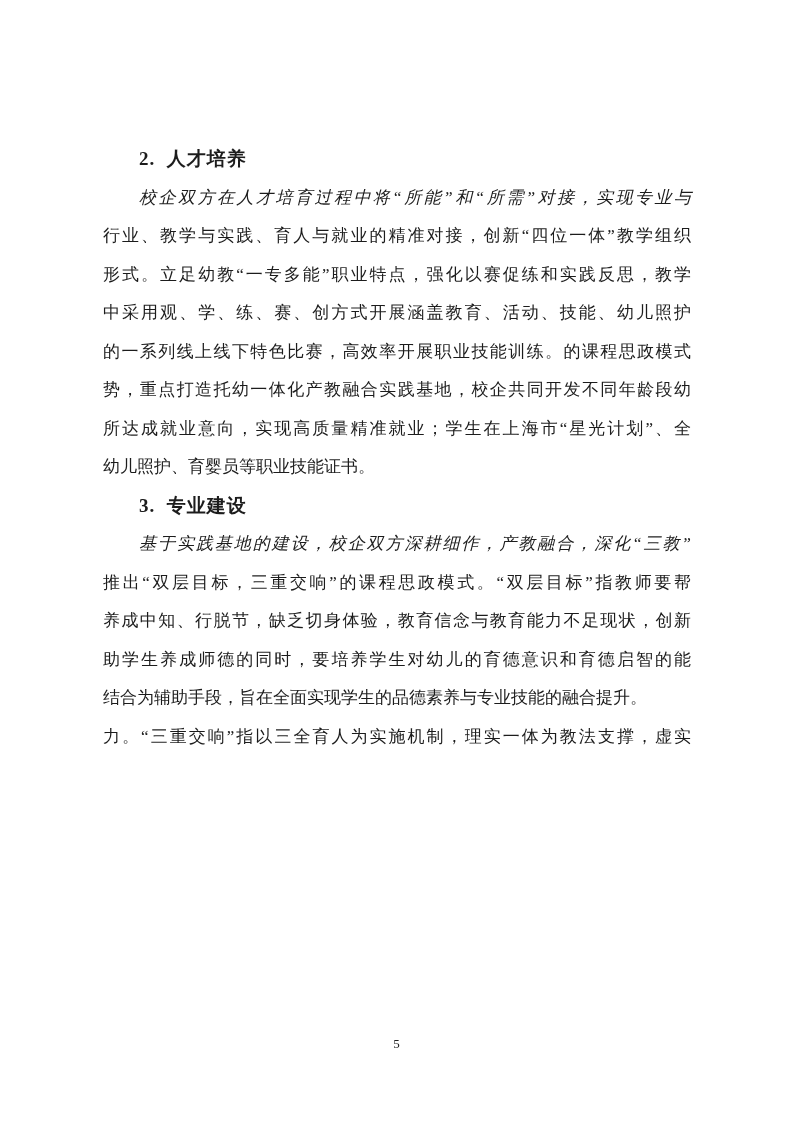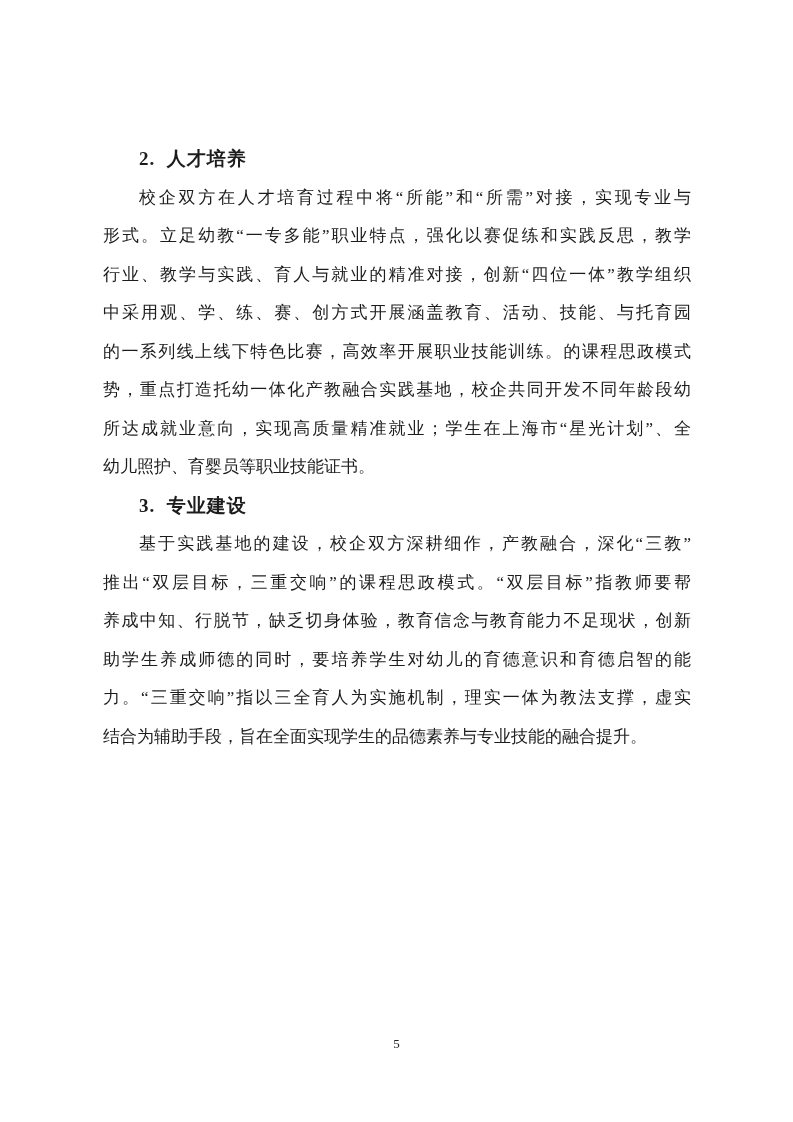--- a/index.html
+++ b/index.html
@@ -36,20 +36,21 @@
   }
   .line {
     font-size: 17px;
     line-height: 38.5px;
     text-align: justify;
     text-align-last: justify;
     white-space: nowrap;
   }
   .line.first {
     text-indent: 36px;
+    font-style: italic;
   }
   .line.last {
     text-align-last: left;
   }
   .page-number {
     position: absolute;
     left: 0;
     right: 0;
     top: 1034px;
     text-align: center;
@@ -61,38 +62,38 @@
 </head>
 <body>
 
 <div class="page">
   <div class="content">
 
     <section>
       <h2 class="heading">2.  人才培养</h2>
       <div class="paragraph">
           <div class="line first">校企双方在人才培育过程中将“所能”和“所需”对接，实现专业与</div>
+          <div class="line">行业、教学与实践、育人与就业的精准对接，创新“四位一体”教学组织</div>
           <div class="line">形式。立足幼教“一专多能”职业特点，强化以赛促练和实践反思，教学</div>
-          <div class="line">行业、教学与实践、育人与就业的精准对接，创新“四位一体”教学组织</div>
-          <div class="line">中采用观、学、练、赛、创方式开展涵盖教育、活动、技能、与托育园</div>
+          <div class="line">中采用观、学、练、赛、创方式开展涵盖教育、活动、技能、幼儿照护</div>
           <div class="line">的一系列线上线下特色比赛，高效率开展职业技能训练。的课程思政模式</div>
           <div class="line">势，重点打造托幼一体化产教融合实践基地，校企共同开发不同年龄段幼</div>
           <div class="line">所达成就业意向，实现高质量精准就业；学生在上海市“星光计划”、全</div>
           <div class="line last">幼儿照护、育婴员等职业技能证书。</div>
         </div>
     </section>
 
     <section>
       <h2 class="heading">3.  专业建设</h2>
       <div class="paragraph">
           <div class="line first">基于实践基地的建设，校企双方深耕细作，产教融合，深化“三教”</div>
           <div class="line">推出“双层目标，三重交响”的课程思政模式。“双层目标”指教师要帮</div>
           <div class="line">养成中知、行脱节，缺乏切身体验，教育信念与教育能力不足现状，创新</div>
           <div class="line">助学生养成师德的同时，要培养学生对幼儿的育德意识和育德启智的能</div>
+          <div class="line last">结合为辅助手段，旨在全面实现学生的品德素养与专业技能的融合提升。</div>
           <div class="line">力。“三重交响”指以三全育人为实施机制，理实一体为教法支撑，虚实</div>
-          <div class="line last">结合为辅助手段，旨在全面实现学生的品德素养与专业技能的融合提升。</div>
         </div>
     </section>
 
   </div>
 
   <div class="page-number">5</div>
 </div>
 
 </body></html>

